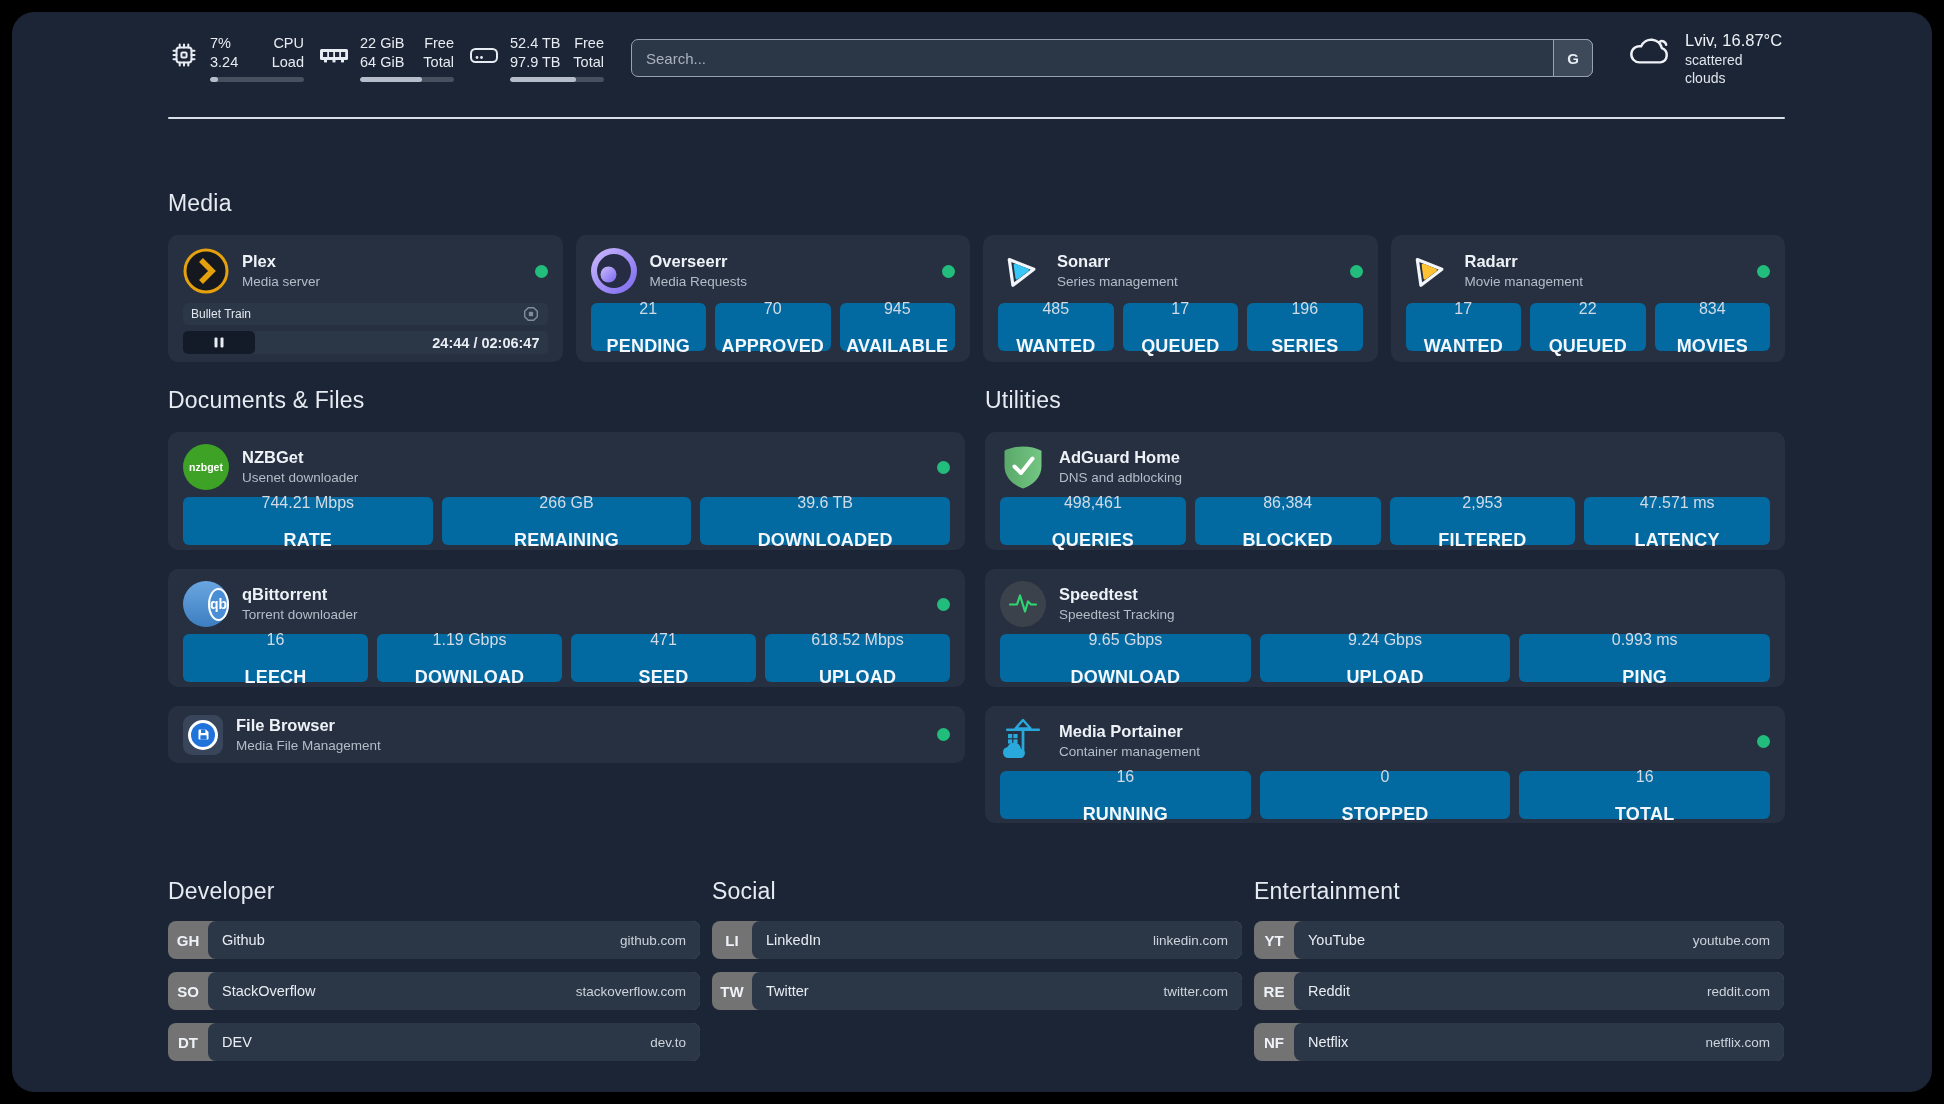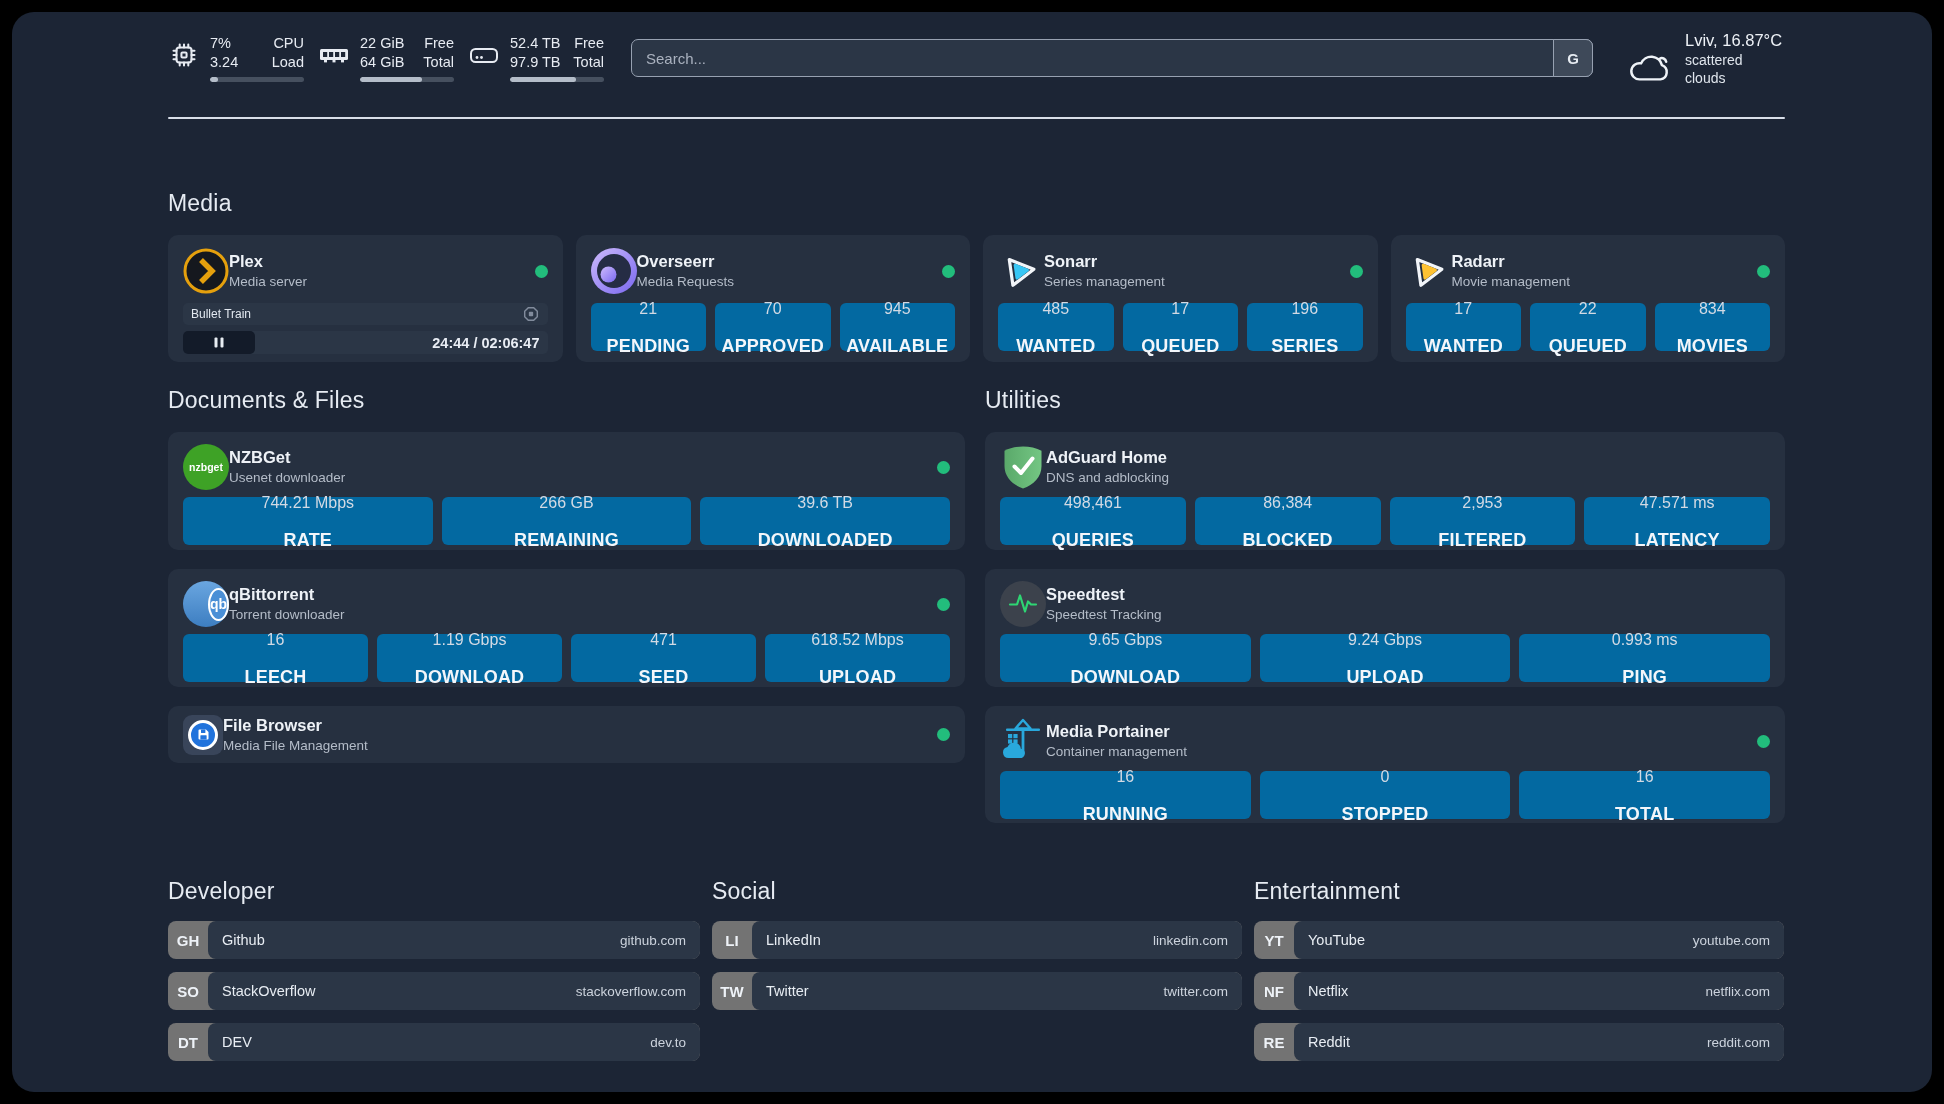--- a/index.html
+++ b/index.html
@@ -28,41 +28,41 @@
     width:100%;height:100%;box-sizing:border-box;background:#2b3646;
     border:1px solid #97a1b1;border-radius:7px;color:#d4dae4;
     padding:0 54px 0 14px;font-size:15px;font-family:inherit;outline:none;
   }
   .search input::placeholder{color:#aab2bf;}
   .g-btn{
     position:absolute;right:0;top:0;bottom:0;width:40px;
     background:#3e4959;border:1px solid #97a1b1;border-radius:0 7px 7px 0;
     color:#e7ecf2;font-size:15px;font-weight:700;cursor:pointer;font-family:inherit;
   }
-  .weather{display:flex;align-items:flex-end;gap:12px;width:158px;flex:none;}
+  .weather{display:flex;align-items:flex-start;gap:12px;width:158px;flex:none;}
   .weather-icon{width:46px;height:40px;color:#eef2f7;flex:none;}
   .w1{font-size:16.5px;color:#eef2f7;line-height:21px;}
   .w2{font-size:14px;color:#dfe5ec;line-height:18px;}
   .divider{height:2px;background:#d8dee8;margin-top:33px;border-radius:1px;}
 
   
   .section-title{font-size:23px;font-weight:500;color:#e6ebf2;margin:0 0 18px 0;line-height:28px;letter-spacing:.2px;}
   .media-section{margin-top:70px;}
   .media-row{display:grid;grid-template-columns:repeat(4,1fr);gap:13px;}
   .two-col{display:grid;grid-template-columns:797px 800px;gap:20px;margin-top:24px;}
 
   
   .card{
     background:#263040;border-radius:10px;box-sizing:border-box;
     padding:13px 15px;height:127px;cursor:pointer;
   }
   .card.wide{height:118px;padding:12px 15px;margin-bottom:19px;}
   .card.small{height:57px;padding:8px 15px;margin-bottom:19px;display:flex;align-items:center;}
   .card.portainer-card{height:117px;margin-bottom:0;}
-  .card-head{display:flex;align-items:center;gap:0;}
+  .card-head{display:flex;align-items:center;gap:13px;}
   .card.small .card-head{flex:1;}
   .titles{min-width:0;}
   .card-title{font-size:16.5px;font-weight:600;color:#eef2f7;line-height:21px;}
   .card-sub{font-size:13.5px;color:#b4bcc8;line-height:18px;margin-top:1px;}
   .dot{width:13px;height:13px;border-radius:50%;background:#22bd7c;margin-left:auto;align-self:center;flex:none;}
 
   .stats{display:grid;grid-auto-flow:column;grid-auto-columns:1fr;gap:9px;margin-top:9px;}
   .card.wide .stats,.card.portainer-card .stats{margin-top:7px;}
   .stat{
     background:#0369a1;border-radius:6px;height:48px;
@@ -615,30 +615,30 @@
       <div class="col">
         <h2 class="section-title">Entertainment</h2>
         <div class="link-row">
           <span class="link-tag">YT</span>
           <span class="link-pill">
             <span class="link-name">YouTube</span>
             <span class="link-url">youtube.com</span>
           </span>
         </div>
         <div class="link-row">
+          <span class="link-tag">RE</span>
+          <span class="link-pill">
+            <span class="link-name">Reddit</span>
+            <span class="link-url">reddit.com</span>
+          </span>
+        </div>
+        <div class="link-row">
           <span class="link-tag">NF</span>
           <span class="link-pill">
             <span class="link-name">Netflix</span>
             <span class="link-url">netflix.com</span>
           </span>
         </div>
-        <div class="link-row">
-          <span class="link-tag">RE</span>
-          <span class="link-pill">
-            <span class="link-name">Reddit</span>
-            <span class="link-url">reddit.com</span>
-          </span>
-        </div>
       </div>
     </div>
 
   </div>
 </div>
 
 </body></html>

